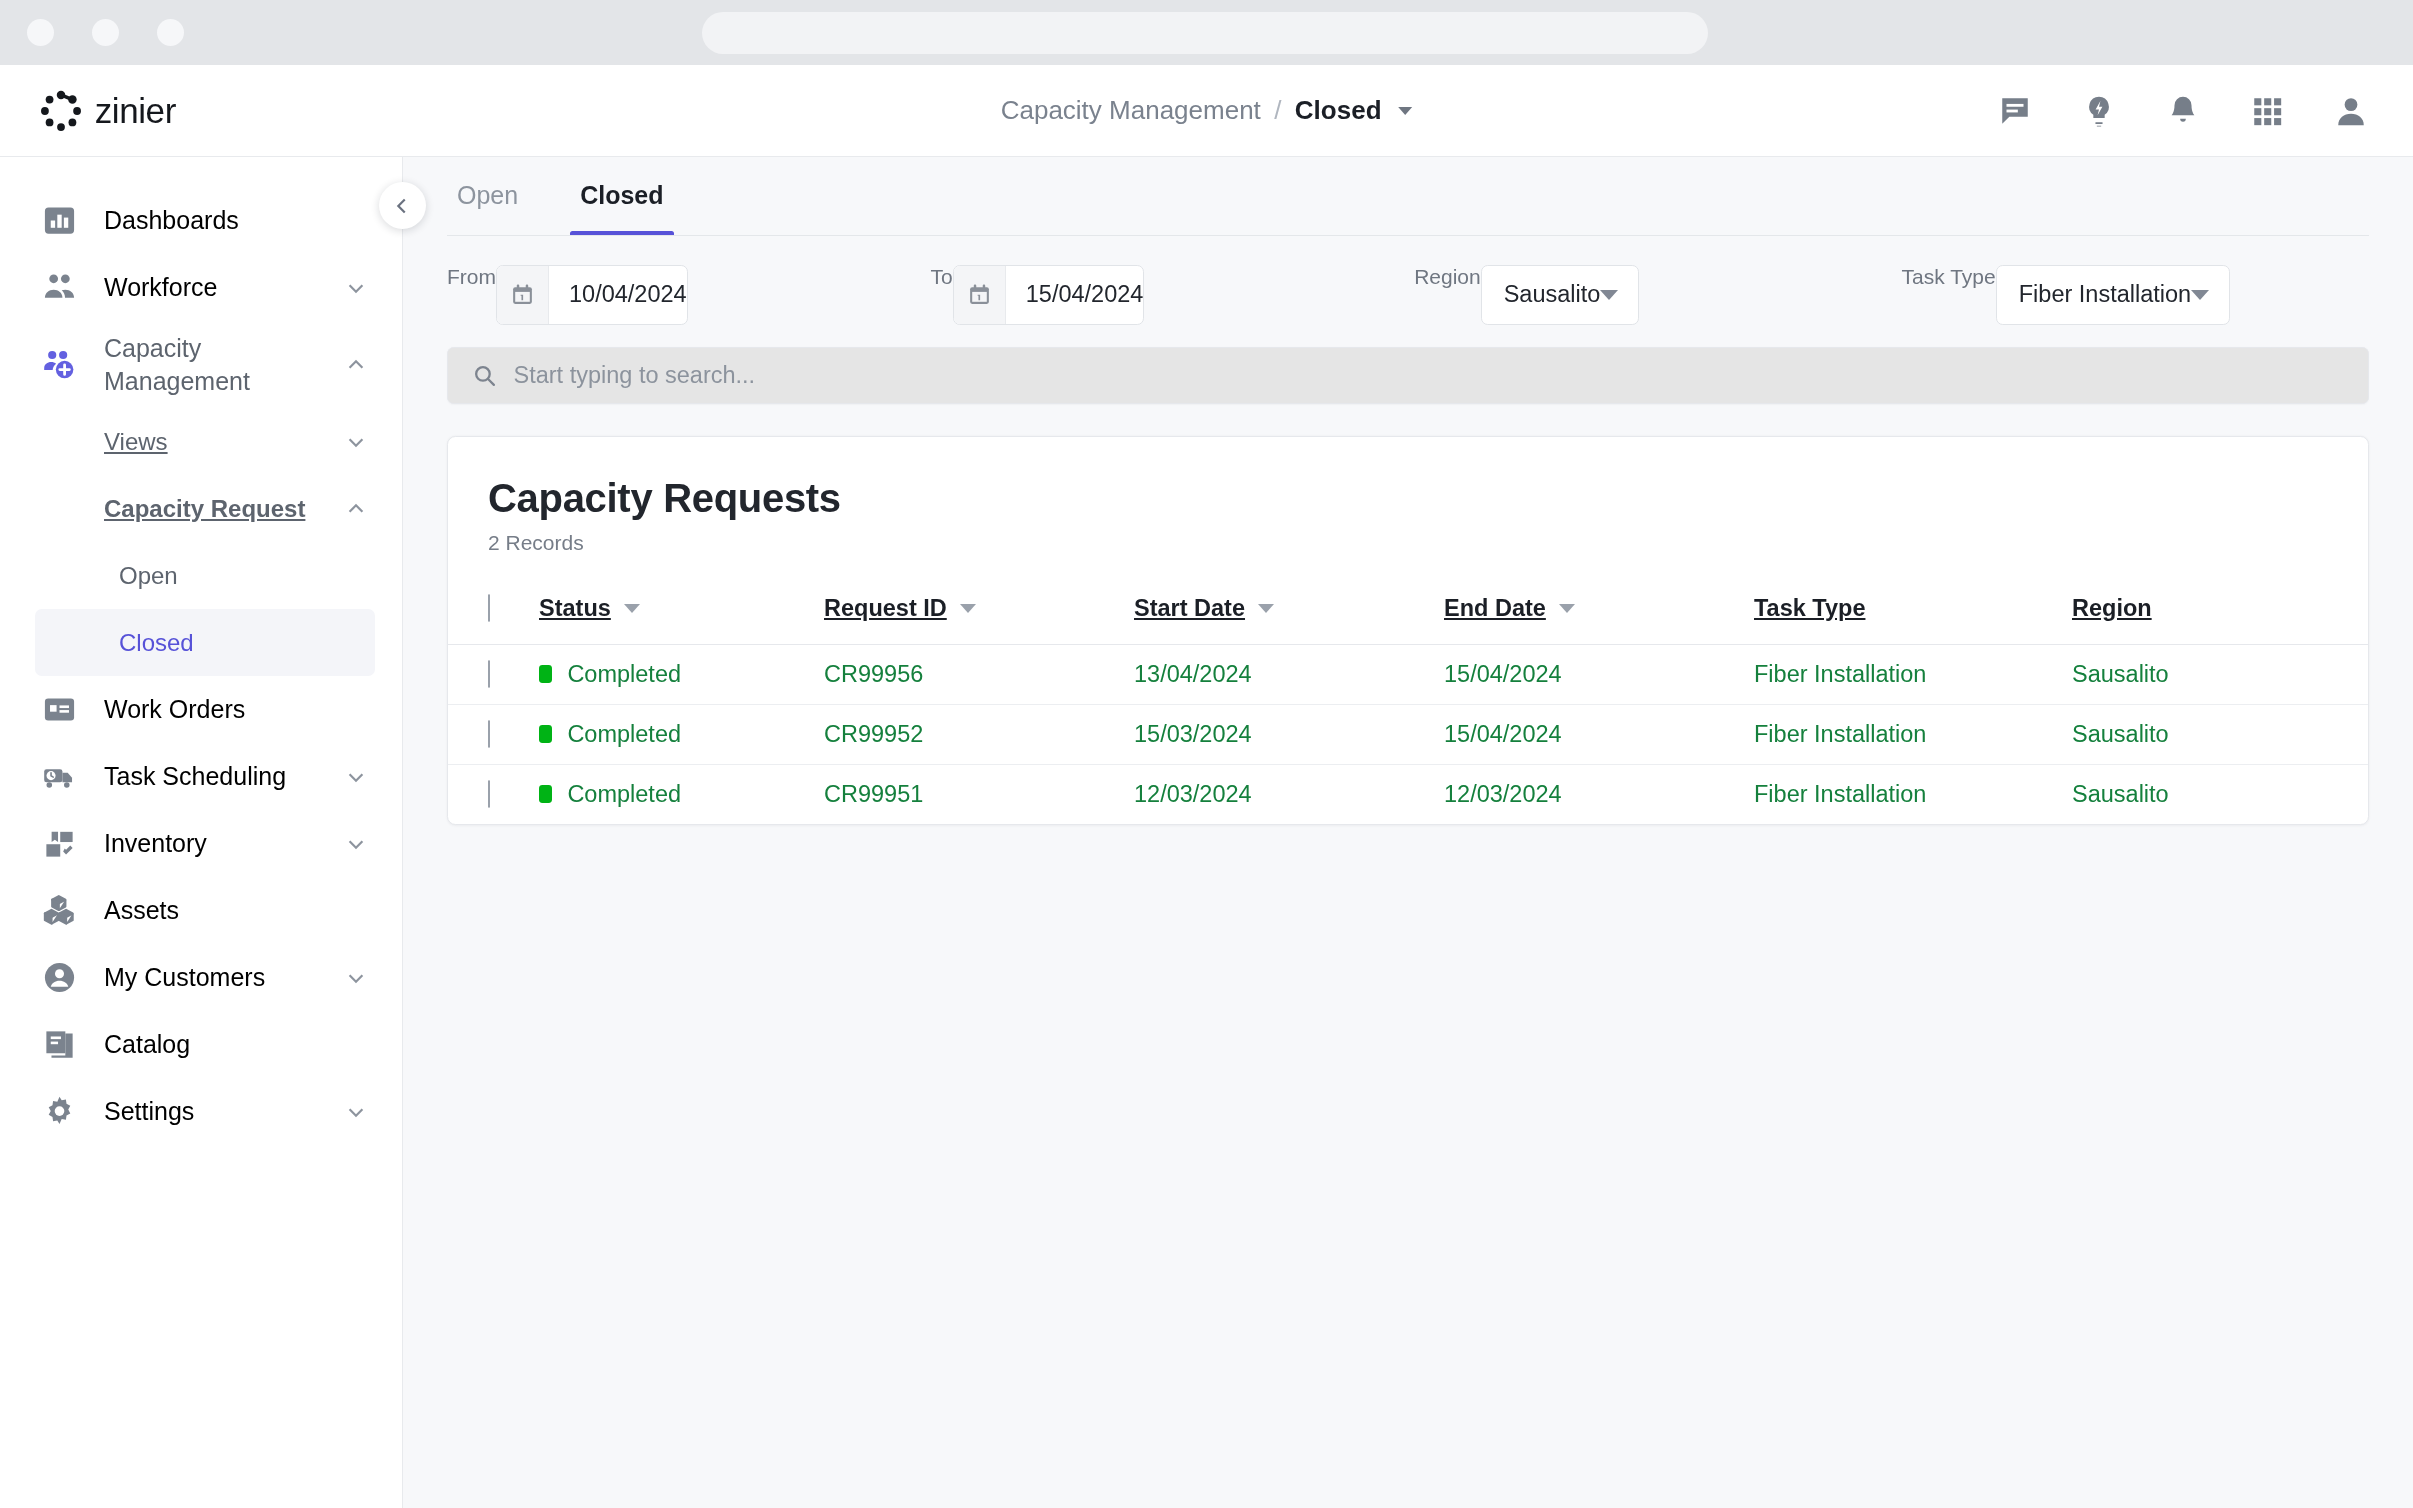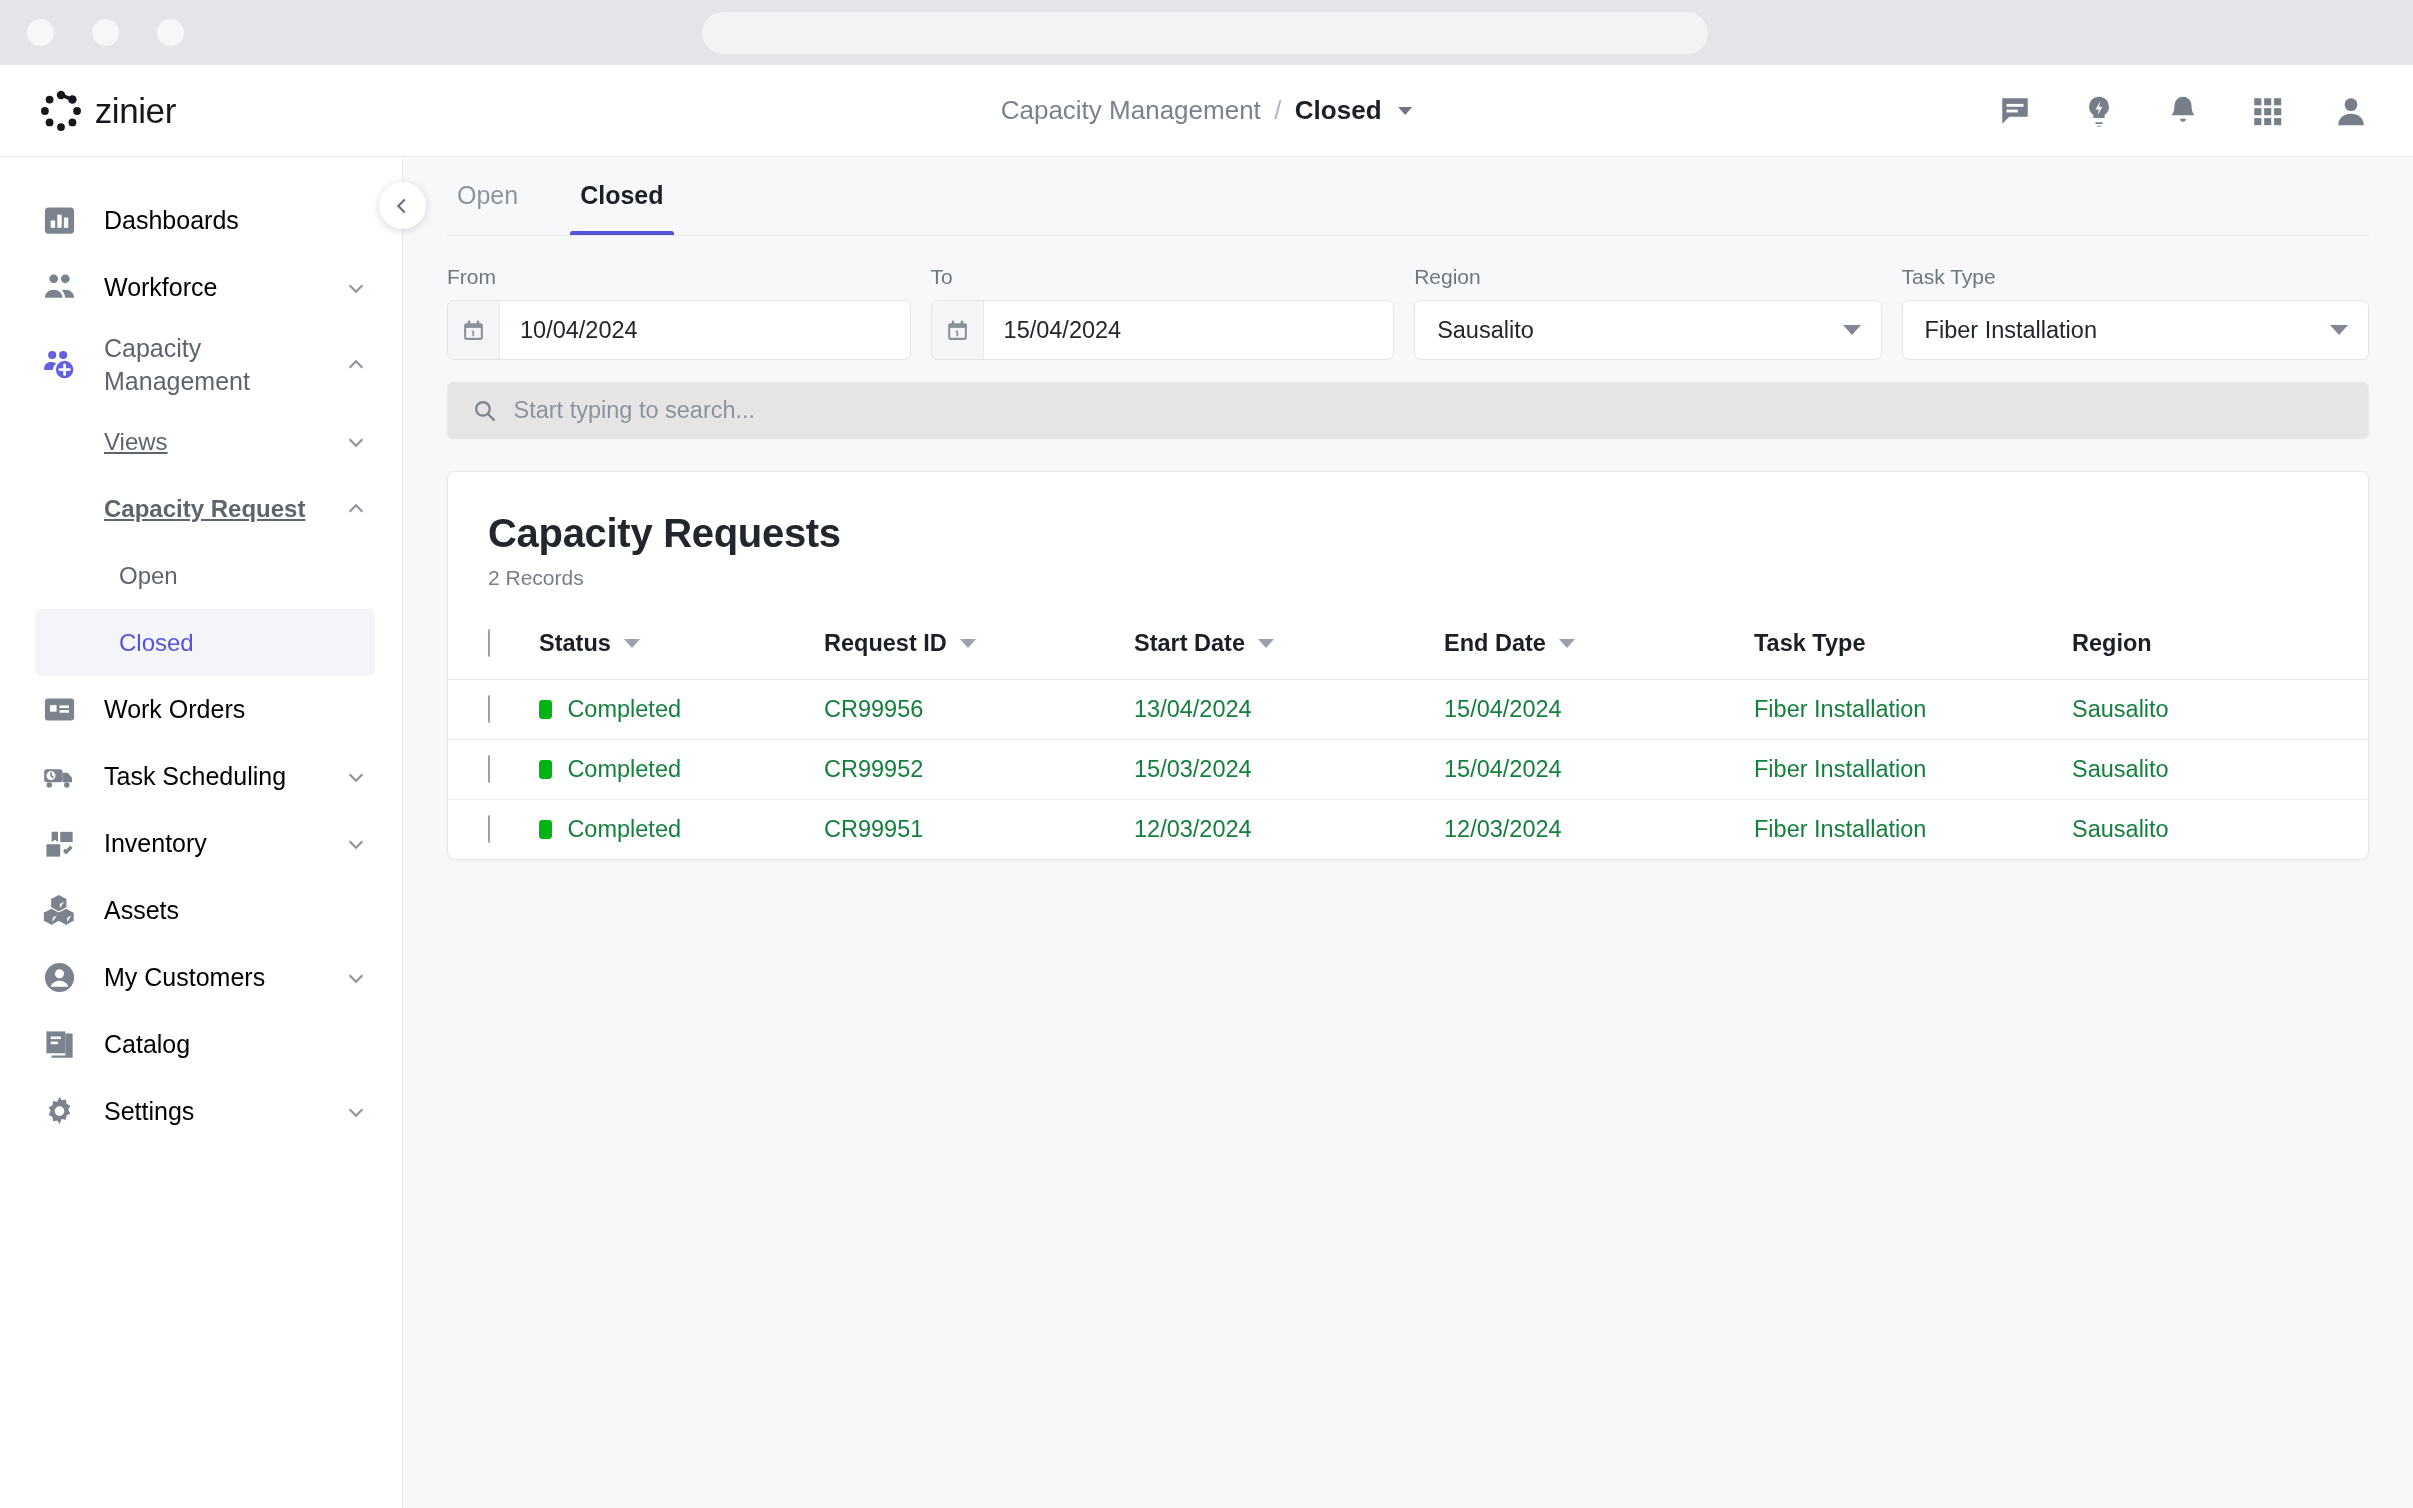--- a/index.html
+++ b/index.html
@@ -123,21 +123,21 @@
     cursor: pointer; position: relative;
   }
   .tab.active { color: #1b1f26; font-weight: 600; }
   .tab.active::after {
     content: ""; position: absolute;
     left: 0; right: 0; bottom: 0; height: 4.2px;
     background: #5752d8; border-radius: 2.5px 2.5px 0 0;
   }
 
   .filters { display: flex; gap: 20px; margin-top: 28.5px; }
-  .field { display: flex; flex-direction: column; }
+  .field { display: flex; flex-direction: row; }
   .field.date { width: 479px; }
   .field.sel { width: 483px; }
   .flabel { font-size: 21px; color: #6f7681; margin-bottom: 11.7px; }
 
   .date-box {
     height: 60px; display: flex; align-items: stretch;
     background: #ffffff; border: 0.8px solid #e1e4e8; border-radius: 6.7px;
     overflow: hidden;
   }
   .date-ico {
@@ -186,21 +186,21 @@
   .card-title { font-size: 40px; color: #22262d; font-weight: 700; letter-spacing: -0.3px; }
   .card-sub { font-size: 21px; color: #767d88; margin-top: 10px; }
 
   table { width: 100%; border-collapse: collapse; table-layout: fixed; }
   th, td { text-align: left; }
   thead th {
     font-size: 23.5px; color: #1b1f26; font-weight: 600;
     padding: 15px 0 22px 0;
     border-bottom: 0.8px solid #e6e8ec;
   }
-  .th-inner { display: flex; align-items: center; gap: 13.4px; }
+  .th-inner { display: flex; align-items: center; gap: 13.4px; text-decoration: underline; }
   .sort-caret {
     width: 0; height: 0;
     border-left: 8.4px solid transparent; border-right: 8.4px solid transparent;
     border-top: 9.2px solid #9aa1ab;
   }
   tbody td {
     font-size: 23.5px; color: #15803d;
     padding: 16px 0; border-bottom: 0.8px solid #eceef1;
   }
   tbody tr:last-child td { border-bottom: none; }

